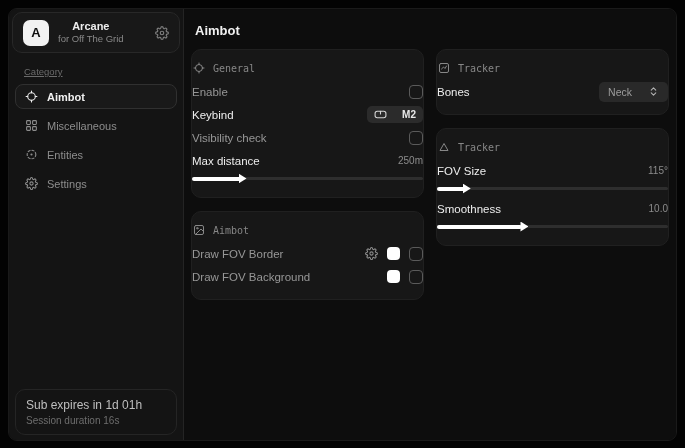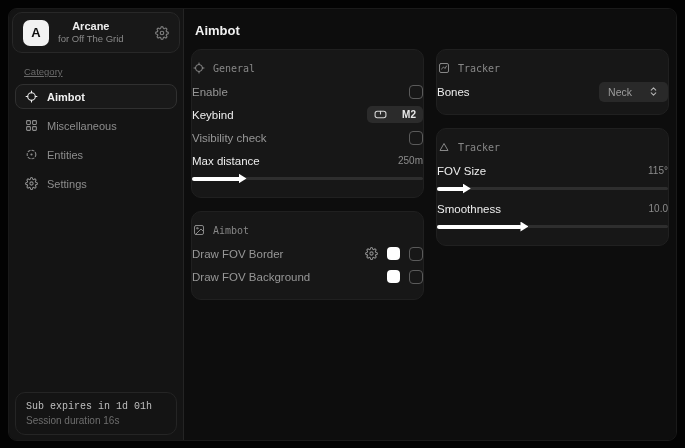--- a/index.html
+++ b/index.html
@@ -34,21 +34,21 @@
     display:flex; align-items:center; gap:9px; height:25px; margin:0 6px 4px;
     padding:0 9px; border-radius:8px; border:1px solid transparent;
     color:#8d8d8d; font-size:11px; cursor:pointer;
   }
   .nav-item.active { background:#191919; border-color:#303030; color:#f0f0f0; font-weight:700; }
   .nav-item svg { width:13px; height:13px; flex-shrink:0; }
   .side-footer {
     position:absolute; left:6px; right:6px; bottom:5px;
     border:1px solid #252525; border-radius:10px; padding:8px 10px 8px;
   }
-  .footer-line1 { font-family:Liberation Mono, monospace; font-size:10px; color:#bfbfbf; white-space:nowrap; }
+  .footer-line1 { font-family:Liberation Sans, sans-serif; font-size:12px; color:#bfbfbf; white-space:nowrap; }
   .footer-line2 { font-size:10px; color:#6d6d6d; margin-top:3px; }
   
   .main { flex:1; background:#0d0d0d; padding:12px 7px 0 7px; }
   .page-title { font-size:13px; font-weight:700; color:#f0f0f0; margin:2px 0 11px 4px; }
   .columns { display:flex; gap:12px; }
   .col { flex:1; display:flex; flex-direction:column; gap:13px; min-width:0; }
   .card { background:#171717; border:1px solid #202020; border-radius:10px; padding:9px 0 11px; }
   .card-header {
     display:flex; align-items:center; gap:8px; color:#878787;
     font-family:"DejaVu Sans Mono", monospace; font-size:10px; margin:3px 0 6px 1px;

